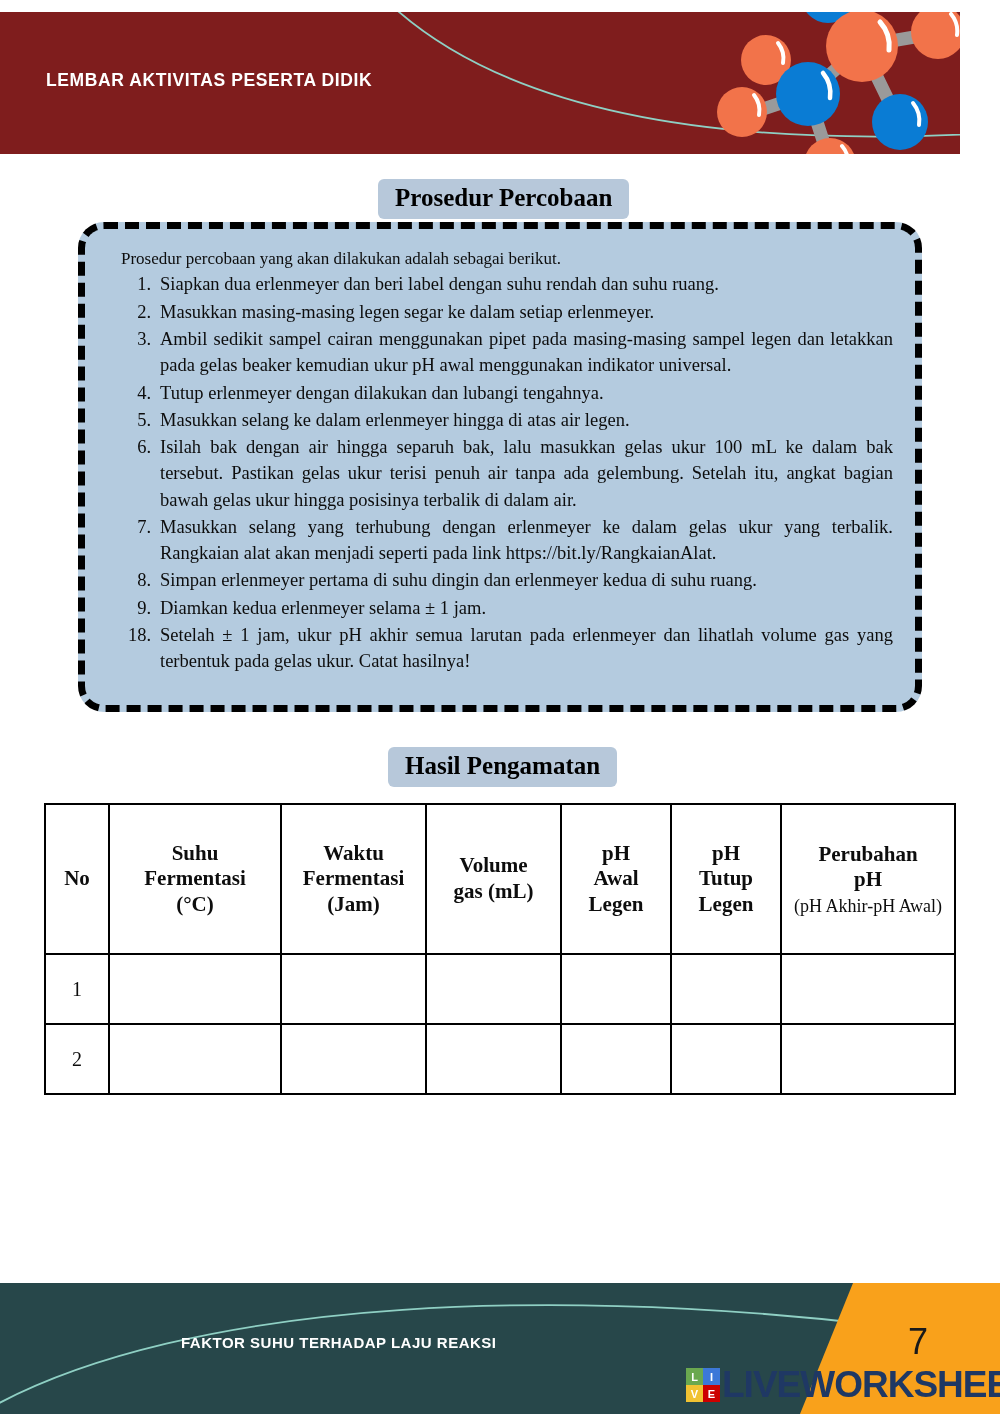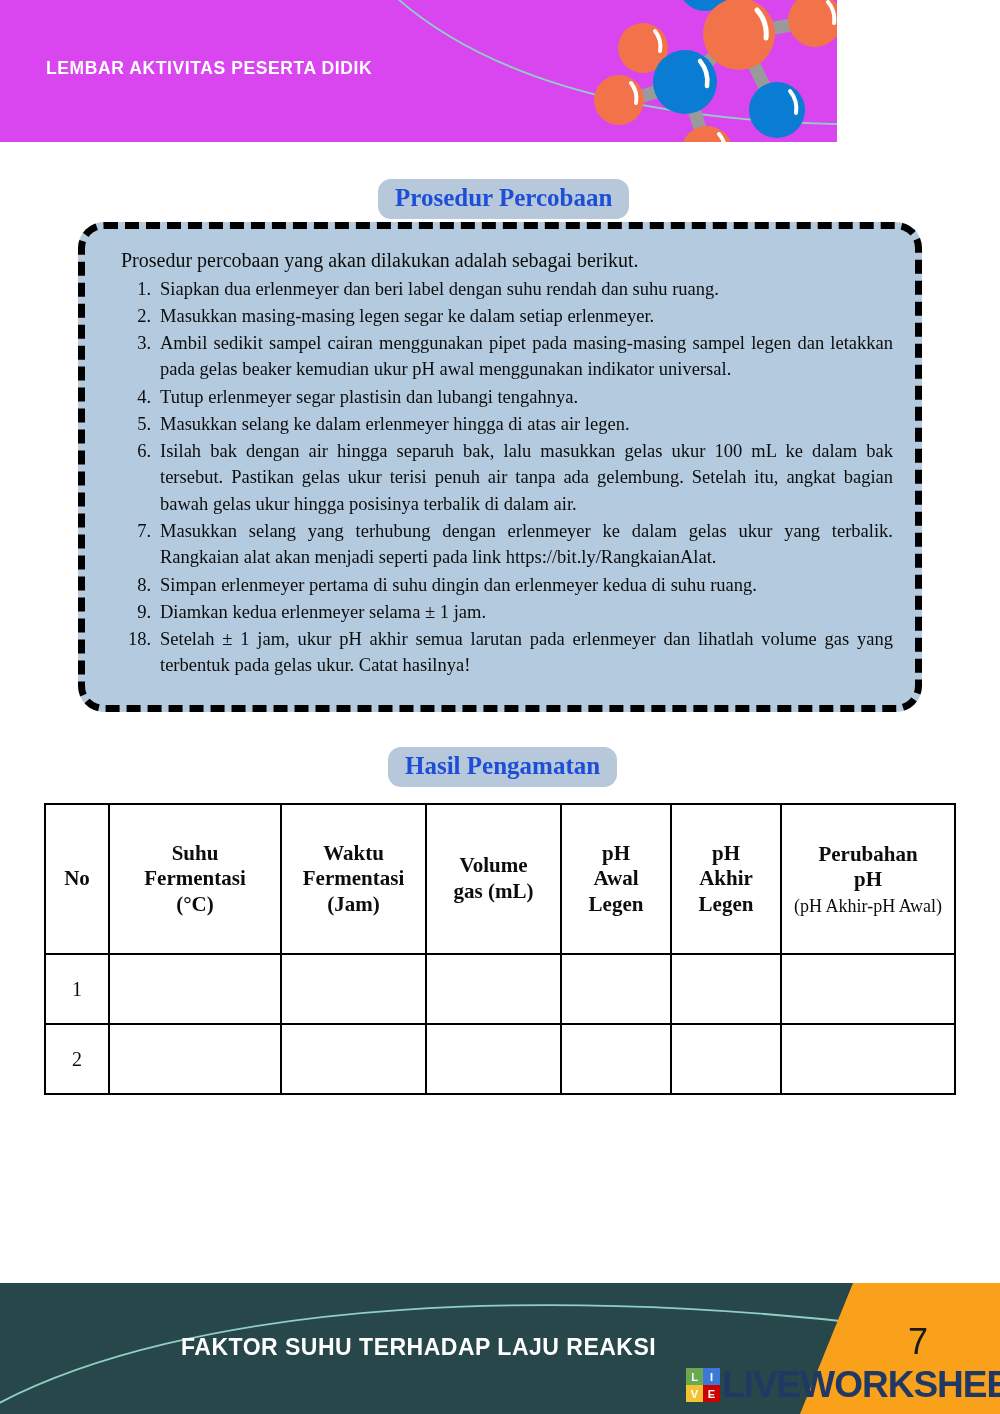--- a/index.html
+++ b/index.html
@@ -11,23 +11,23 @@
     width: 1000px;
     height: 1414px;
     position: relative;
     overflow: hidden;
     font-family: "Liberation Serif", "DejaVu Serif", serif;
   }
 
   
   .header {
     position: absolute;
-    left: 0; top: 0;
-    width: 837px; height: 142px;
-    background: #d946ef;
+    left: 0; top: 12px;
+    width: 960px; height: 142px;
+    background: #7f1d1d;
     overflow: hidden;
   }
   .header-curve {
     position: absolute;
     left: 0; top: 0;
     width: 1000px; height: 142px;
     pointer-events: none;
   }
   .header-title {
     position: absolute;
@@ -42,22 +42,22 @@
     position: absolute;
     right: 0; top: -26px;
     width: 260px; height: 230px;
     pointer-events: none;
   }
 
   
   .pill {
     position: absolute;
     background: #b7c8da;
-    border-radius: 13px;
-    color: #1d4ed8;
+    border-radius: 6px;
+    color: #000000;
     font-weight: bold;
     font-size: 25px;
     text-align: right;
     padding: 5px 17px 7px 17px;
     white-space: nowrap;
   }
   #pill-prosedur { left: 378px; top: 179px; }
   #pill-hasil    { left: 388px; top: 747px; }
 
   
@@ -66,21 +66,21 @@
     left: 78px; top: 222px;
     width: 844px;
     height: 490px;
     box-sizing: border-box;
     background: #b4cbdf;
     border: 7px dashed #000000;
     border-radius: 26px;
     padding: 16px 22px 10px 22px;
   }
   .proc-intro {
-    font-size: 20px;
+    font-size: 17px;
     color: #0d0d0d;
     margin: 2px 0 1px 14px;
     line-height: 1.38;
   }
   ol.proc-list {
     list-style: none;
     margin: 0;
     padding: 0;
   }
   ol.proc-list li {
@@ -156,21 +156,21 @@
     left: 0; top: 0;
     width: 1000px; height: 131px;
     pointer-events: none;
   }
   .footer-title {
     position: absolute;
     left: 181px; top: 51px;
     color: #ffffff;
     font-family: "Liberation Sans", sans-serif;
     font-weight: bold;
-    font-size: 23px;
+    font-size: 15px;
     letter-spacing: 0.5px;
     text-align: right;
   }
   .orange-corner {
     position: absolute;
     right: 0; top: 0;
     width: 200px; height: 131px;
     background: #f9a11b;
     clip-path: polygon(53px 0, 200px 0, 200px 131px, 0 131px);
   }
@@ -270,21 +270,21 @@
 </div>
 
 <div class="pill" id="pill-prosedur">Prosedur Percobaan</div>
 
 <div class="proc-box">
   <div class="proc-intro">Prosedur percobaan yang akan dilakukan adalah sebagai berikut.</div>
   <ol class="proc-list">
     <li><span class="num">1.</span><span>Siapkan dua erlenmeyer dan beri label dengan suhu rendah dan suhu ruang.</span></li>
     <li><span class="num">2.</span><span>Masukkan masing-masing legen segar ke dalam setiap erlenmeyer.</span></li>
     <li><span class="num">3.</span><span>Ambil sedikit sampel cairan menggunakan pipet pada masing-masing sampel legen dan letakkan pada gelas beaker kemudian ukur pH awal menggunakan indikator universal.</span></li>
-    <li><span class="num">4.</span><span>Tutup erlenmeyer segar plastisin dan lubangi tengahnya.</span></li>
+    <li><span class="num">4.</span><span>Tutup erlenmeyer dengan dilakukan dan lubangi tengahnya.</span></li>
     <li><span class="num">5.</span><span>Masukkan selang ke dalam erlenmeyer hingga di atas air legen.</span></li>
     <li><span class="num">6.</span><span>Isilah bak dengan air hingga separuh bak, lalu masukkan gelas ukur 100 mL ke dalam bak tersebut. Pastikan gelas ukur terisi penuh air tanpa ada gelembung. Setelah itu, angkat bagian bawah gelas ukur hingga posisinya terbalik di dalam air.</span></li>
     <li><span class="num">7.</span><span>Masukkan selang yang terhubung dengan erlenmeyer ke dalam gelas ukur yang terbalik. Rangkaian alat akan menjadi seperti pada link https://bit.ly/RangkaianAlat.</span></li>
     <li><span class="num">8.</span><span>Simpan erlenmeyer pertama di suhu dingin dan erlenmeyer kedua di suhu ruang.</span></li>
     <li><span class="num">9.</span><span>Diamkan kedua erlenmeyer selama ± 1 jam.</span></li>
     <li><span class="num">18.</span><span>Setelah ± 1 jam, ukur pH akhir semua larutan pada erlenmeyer dan lihatlah volume gas yang terbentuk pada gelas ukur. Catat hasilnya!</span></li>
   </ol>
 </div>
 
 <div class="pill" id="pill-hasil">Hasil Pengamatan</div>
@@ -318,21 +318,21 @@
         <span>Volume</span><br>
         <span>gas (mL)</span>
       </th>
       <th>
         <span>pH</span><br>
         <span>Awal</span><br>
         <span>Legen</span>
       </th>
       <th>
         <span>pH</span><br>
-        <span>Akhir</span><br>
+        <span>Tutup</span><br>
         <span>Legen</span>
       </th>
       <th>
         <span>Perubahan</span><br>
         <span>pH</span>
         <span class="sub">(pH Akhir-pH Awal)</span>
       </th>
     </tr>
   </thead>
   <tbody>

